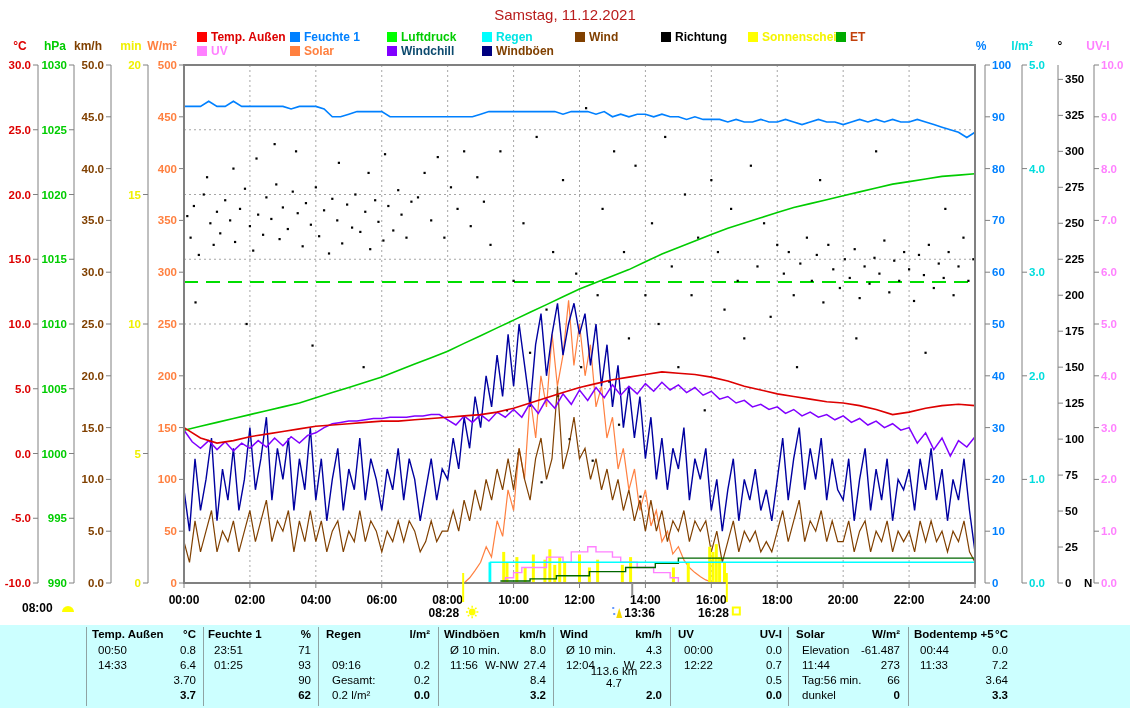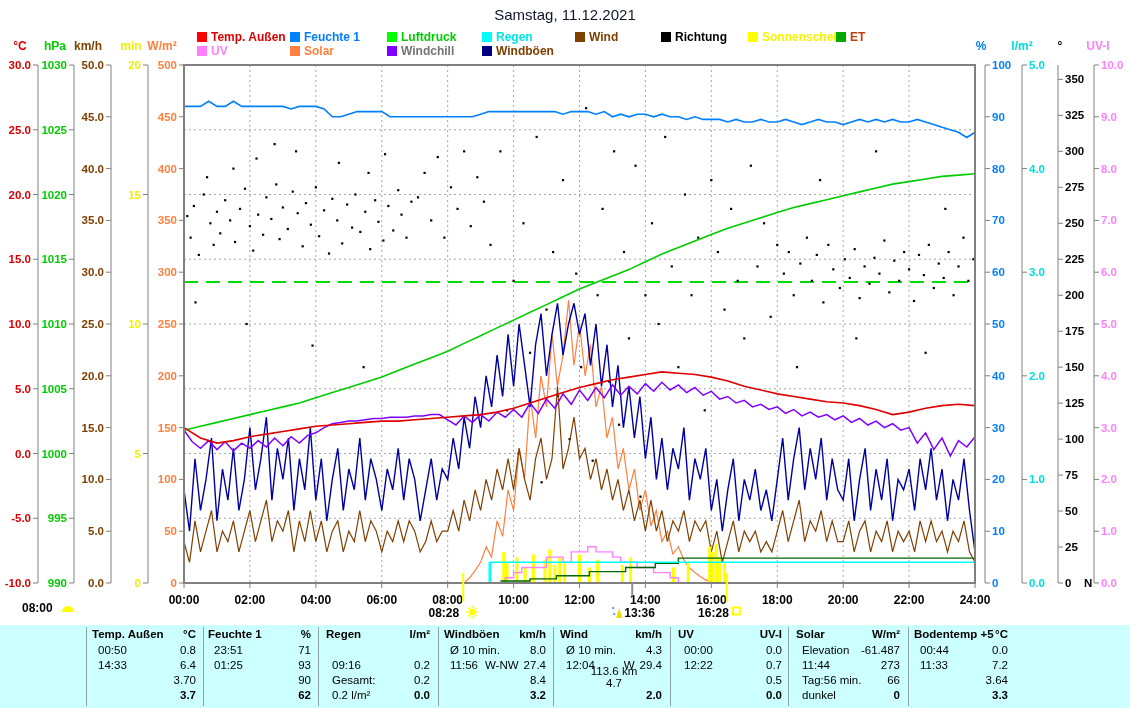--- a/index.html
+++ b/index.html
@@ -1,19 +1,19 @@
 <!DOCTYPE html>
 <html><head>
 <meta charset="utf-8">
 <style>
   html,body{margin:0;padding:0;background:#fff;}
   .stage{position:relative;width:1130px;height:708px;background:#fff;overflow:hidden;
          font-family:"Liberation Sans","DejaVu Sans",sans-serif;}
   .title{position:absolute;top:6px;left:0;width:100%;text-align:center;
-         font-size:15px;color:#0f172a;}
+         font-size:15px;color:#b91c1c;}
   .legend-item{position:absolute;height:12px;display:flex;align-items:center;gap:4px;}
   .legend-box{width:10px;height:10px;display:inline-block;flex:none;}
   .legend-label{font-size:12px;font-weight:700;white-space:nowrap;line-height:11px;}
   #chart-svg{position:absolute;left:0;top:0;}
   .stats{position:absolute;left:0;top:625px;width:1130px;height:83px;background:#ccffff;
          font-size:11.5px;color:#000;}
   .sep{position:absolute;top:2px;bottom:2px;width:1px;background:#8fa3a3;}
   .tg{position:absolute;top:0;height:83px;}
   .trow{position:absolute;left:0;right:0;height:14px;display:flex;align-items:center;white-space:nowrap;}
   .trow .l{flex:none;}
@@ -63,21 +63,21 @@
       <div class="legend-item" style="left: 197px; top: 45px;">
         <span class="legend-box" style="background: rgb(255, 128, 255);"></span>
         <span class="legend-label" style="color: rgb(255, 128, 255);">UV</span>
       </div>
       <div class="legend-item" style="left: 290px; top: 45px;">
         <span class="legend-box" style="background: rgb(255, 128, 64);"></span>
         <span class="legend-label" style="color: rgb(255, 128, 64);">Solar</span>
       </div>
       <div class="legend-item" style="left: 387px; top: 45px;">
         <span class="legend-box" style="background: rgb(128, 0, 255);"></span>
-        <span class="legend-label" style="color: #737373;">Windchill</span>
+        <span class="legend-label" style="color: #0c4a6e;">Windchill</span>
       </div>
       <div class="legend-item" style="left: 482px; top: 45px;">
         <span class="legend-box" style="background: rgb(0, 0, 128);"></span>
         <span class="legend-label" style="color: rgb(128, 64, 0);">Windböen</span>
       </div>
     </div>
   <svg id="chart-svg" width="1130" height="624">
       <g>
         <line x1="249.91666666666669" y1="65" x2="249.91666666666669" y2="583" stroke="#a6a6a6" stroke-dasharray="2 3"></line>
         <line x1="315.83333333333337" y1="65" x2="315.83333333333337" y2="583" stroke="#a6a6a6" stroke-dasharray="2 3"></line>
@@ -738,21 +738,21 @@
         <div class="trow" style="top: 18px; padding-left: 6px;">
           <span class="l">Ø 10 min.</span>
           <span class="sp"></span>
           <span class="m"></span>
           <span class="r">4.3</span>
         </div>
         <div class="trow" style="top: 33px; padding-left: 6px;">
           <span class="l">12:04</span>
           <span class="sp"></span>
           <span class="m">W</span>
-          <span class="r">29.4</span>
+          <span class="r">22.3</span>
         </div>
         <div class="trow" style="top: 40px; padding-left: 6px; flex-direction: column;">
           <span class="l">113.6 km</span>
           <span class="sp"></span>
           <span class="m"></span>
           <span class="r">4.7</span>
         </div>
         <div class="trow" style="top: 63px; padding-left: 6px;">
           <span class="l"></span>
           <span class="sp"></span>

